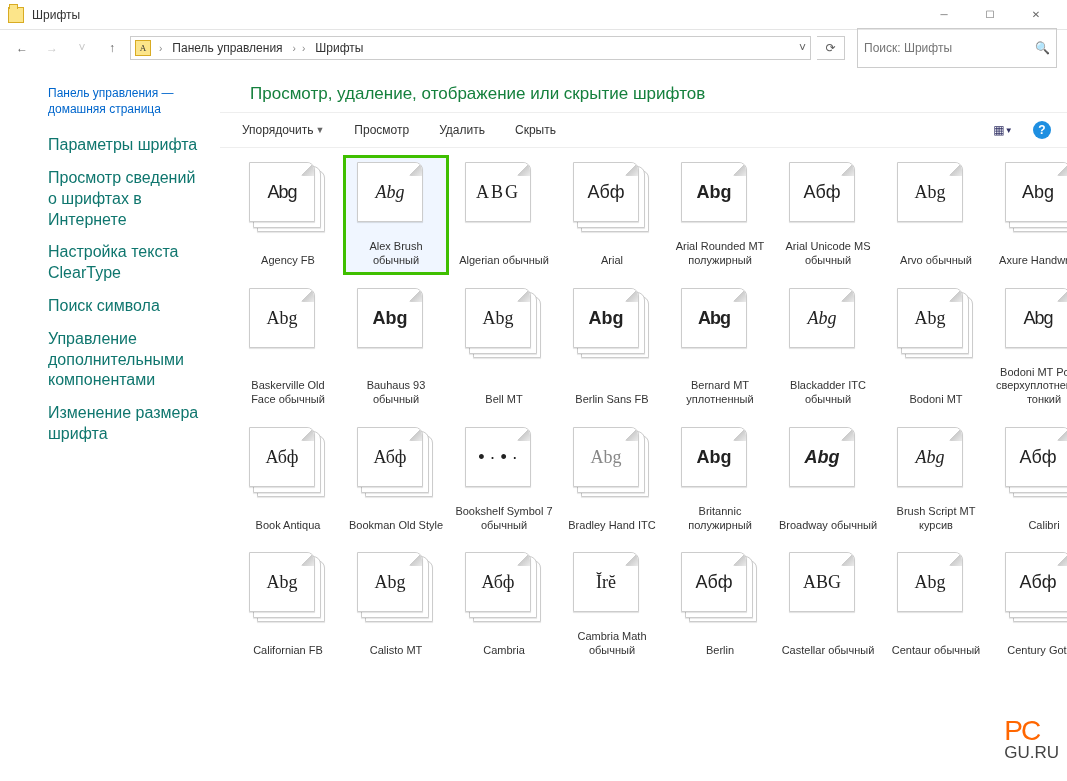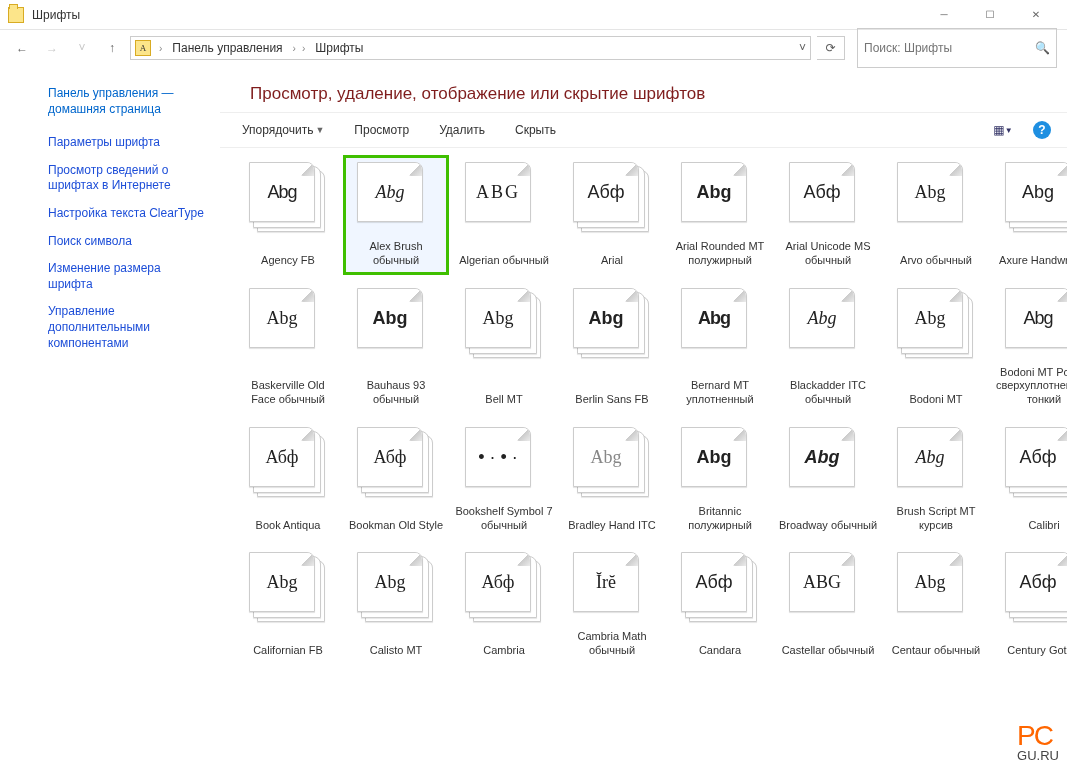--- a/index.html
+++ b/index.html
@@ -22,23 +22,23 @@
   .bc-end { margin-left:auto; display:flex; gap:4px; align-items:center; color:#606060; }
   .refresh-btn { width:28px; height:24px; border:1px solid #ccc; border-left:none; display:flex; align-items:center; justify-content:center; color:#606060; }
   .searchbox { width:200px; height:40px; border:1px solid #ccc; margin-left:6px; display:flex; align-items:center; padding:17px 6px; color:#888; }
   .searchbox input { border:none; outline:none; flex:1; font-size:12px; background:transparent; }
   .searchbox .search-ico { color:#606060; }
   
   .content { display:flex; height: calc(781px - 30px - 36px); padding-left: 20px; }
   .sidebar { width:200px; padding:20px 0 0 28px; border-right: none; }
   .sidebar-home { color:#0066cc; margin-bottom:18px; font-size:12px; line-height:1.3; max-width:160px; }
   .sidebar ul { list-style:none; }
-  .sidebar li { color:#1d4ed8; font-size:12px; margin-bottom:12px; max-width:160px; line-height:1.3; cursor:pointer; }
+  .sidebar li { color:#0f766e; font-size:16px; margin-bottom:12px; max-width:160px; line-height:1.3; cursor:pointer; }
   .main { flex:1; display:flex; flex-direction:column; overflow:hidden; }
-  .page-title { color:#7f1d1d; font-size:17px; font-weight:400; padding: 18px 0 8px 30px; }
+  .page-title { color:#15803d; font-size:17px; font-weight:400; padding: 18px 0 8px 30px; }
   .toolbar { height:36px; border-top:1px solid #eee; border-bottom:1px solid #eee; display:flex; align-items:center; padding:0 16px; gap:18px; font-size:12px; }
   .toolbar .tb-btn { display:flex; align-items:center; gap:2px; cursor:pointer; padding:4px 6px;justify-content:center; }
   .toolbar .spacer { flex:1; }
   .toolbar .view-icon { width:24px; height:22px; border:1px solid transparent; display:flex; align-items:center; justify-content:center; font-size:12px; color:#336; }
   .toolbar .help-icon { width:18px;height:18px;border-radius:50%;background:#1e8fe1;color:#fff;display:flex;align-items:center;justify-content:center;font-size:12px;font-weight:bold; }
   
   .grid-wrap { flex:1; overflow-y:auto; overflow-x:hidden; padding: 10px 8px 10px 18px; position:relative; }
   .grid { display:grid; grid-template-columns: repeat(8, 100px); gap: 12px 8px; }
   .font-item { width:100px; display:flex; flex-direction:column; align-items:center; cursor:pointer; padding:4px 0;justify-content:space-between; }
   .font-item.selected { outline:3px solid #3fbf00; background:#f0f6ff; }
@@ -63,21 +63,21 @@
   .s-spaced  { letter-spacing:2px; font-family: Georgia, serif; font-variant: small-caps; }
   .s-thin    { font-weight:300; }
   .s-hand    { font-family: "Segoe Script", cursive; }
   .s-dimmed  { color:#888; }
   
   .grid-wrap::-webkit-scrollbar { width:16px; }
   .grid-wrap::-webkit-scrollbar-track { background:#f0f0f0; }
   .grid-wrap::-webkit-scrollbar-thumb { background:#c2c2c2; }
   
   .watermark { position:absolute; right:8px; bottom:18px; font-family: Arial Black, sans-serif; font-size:28px; color:#ff6600; letter-spacing:-2px; pointer-events:none; z-index:50;margin-left:12px; }
-  .watermark .ru { font-size:13px; color:#444; display:block; text-align:right; letter-spacing:0; margin-top:-4px; }
+  .watermark .ru { font-size:17px; color:#444; display:block; text-align:right; letter-spacing:0; margin-top:-4px; }
 </style>
 </head>
 <body>
 
 <div class="titlebar">
   <div class="folder-icon"></div>
   <div class="title">Шрифты</div>
   <div class="spacer"></div>
   <div class="win-btn">─</div>
   <div class="win-btn">☐</div>
@@ -108,22 +108,22 @@
 </div>
 
 <div class="content">
   <div class="sidebar">
     <div class="sidebar-home">Панель управления — домашняя страница</div>
     <ul>
       <li>Параметры шрифта</li>
       <li>Просмотр сведений о шрифтах в Интернете</li>
       <li>Настройка текста ClearType</li>
       <li>Поиск символа</li>
+      <li>Управление дополнительными компонентами</li>
       <li>Изменение размера шрифта</li>
-      <li>Управление дополнительными компонентами</li>
     </ul>
   </div>
 
   <div class="main">
     <div class="page-title">Просмотр, удаление, отображение или скрытие шрифтов</div>
     <div class="toolbar">
       <div class="tb-btn">
         <span>Упорядочить</span>
         <span style="font-size:9px;color:#666;">▼</span>
       </div>
@@ -366,21 +366,21 @@
               </div>
             </div>
             <div class="font-label">Cambria Math обычный</div>
           </div>
           <div class="font-item">
             <div class="font-thumb multi">
               <div class="font-page">
                 <div class="font-sample s-sans">Абф</div>
               </div>
             </div>
-            <div class="font-label">Candara</div>
+            <div class="font-label">Berlin</div>
           </div>
           <div class="font-item">
             <div class="font-thumb">
               <div class="font-page">
                 <div class="font-sample s-serif s-thin">ABG</div>
               </div>
             </div>
             <div class="font-label">Castellar обычный</div>
           </div>
           <div class="font-item">

